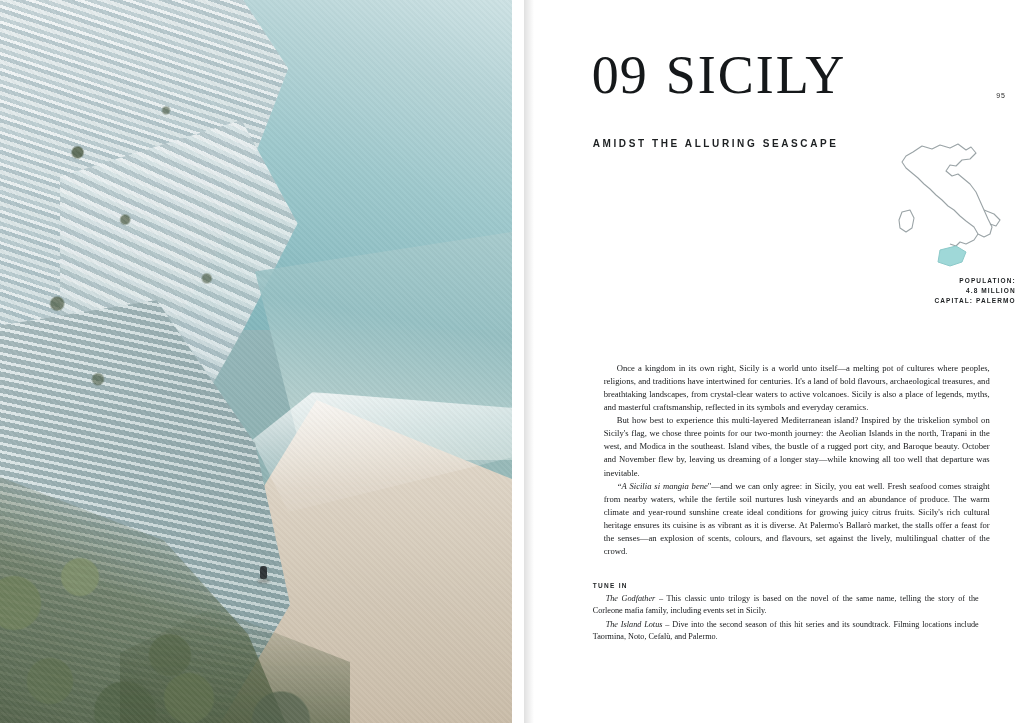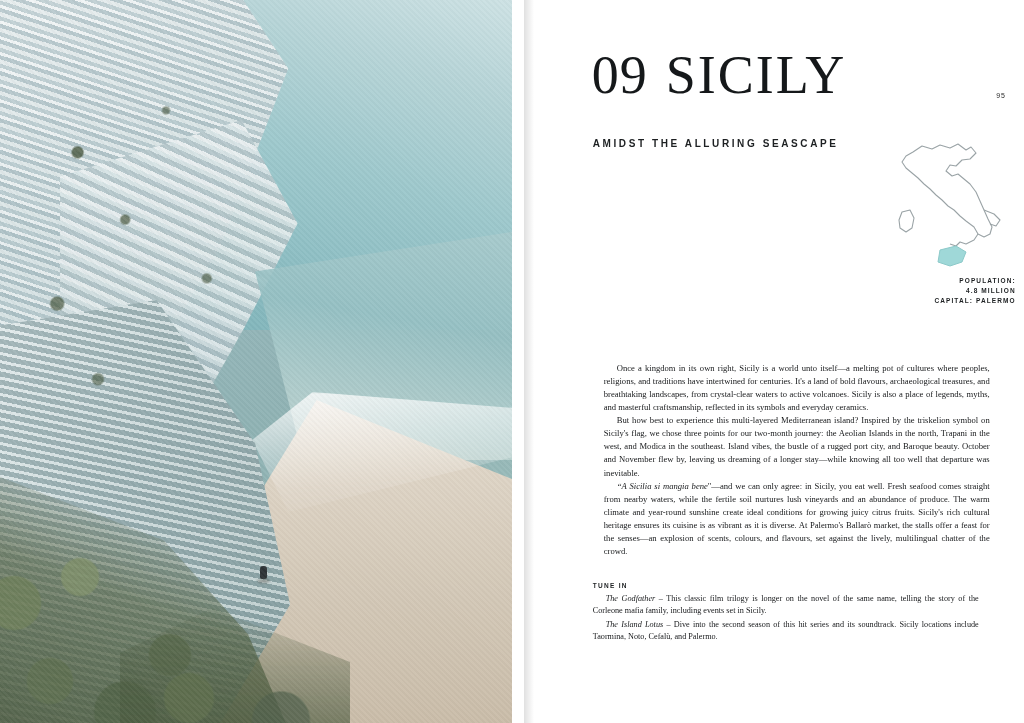--- a/index.html
+++ b/index.html
@@ -332,18 +332,18 @@
     </div>
 
     <div class="body-copy">
       <p>Once a kingdom in its own right, Sicily is a world unto itself—a melting pot of cultures where peoples, religions, and traditions have intertwined for centuries. It's a land of bold flavours, archaeological treasures, and breathtaking landscapes, from crystal-clear waters to active volcanoes. Sicily is also a place of legends, myths, and masterful craftsmanship, reflected in its symbols and everyday ceramics.</p>
       <p>But how best to experience this multi-layered Mediterranean island? Inspired by the triskelion symbol on Sicily's flag, we chose three points for our two-month journey: the Aeolian Islands in the north, Trapani in the west, and Modica in the southeast. Island vibes, the bustle of a rugged port city, and Baroque beauty. October and November flew by, leaving us dreaming of a longer stay—while knowing all too well that departure was inevitable.</p>
       <p><i>“<span>A Sicilia si mangia bene</span></i><span>"—and we can only agree: in Sicily, you eat well. Fresh seafood comes straight from nearby waters, while the fertile soil nurtures lush vineyards and an abundance of produce. The warm climate and year-round sunshine create ideal conditions for growing juicy citrus fruits. Sicily's rich cultural heritage ensures its cuisine is as vibrant as it is diverse. At Palermo's Ballarò market, the stalls offer a feast for the senses—an explosion of scents, colours, and flavours, set against the lively, multilingual chatter of the crowd.</span></p>
     </div>
 
     <div class="tune-in">
       <div class="kicker">TUNE IN</div>
-      <div class="entry"><i>The Godfather</i><span> – This classic film trilogy is longer on the novel of the same name, telling the story of the Corleone mafia family, including events set in Sicily.</span></div>
-      <div class="entry"><i>The Island Lotus</i><span> – Dive into the second season of this hit series and its soundtrack. Sicily locations include Taormina, Noto, Cefalù, and Palermo.</span></div>
+      <div class="entry"><i>The Godfather</i><span> – This classic unto trilogy is based on the novel of the same name, telling the story of the Corleone mafia family, including events set in Sicily.</span></div>
+      <div class="entry"><i>The Island Lotus</i><span> – Dive into the second season of this hit series and its soundtrack. Filming locations include Taormina, Noto, Cefalù, and Palermo.</span></div>
     </div>
 
   </div>
 </div>
 
 </body></html>

